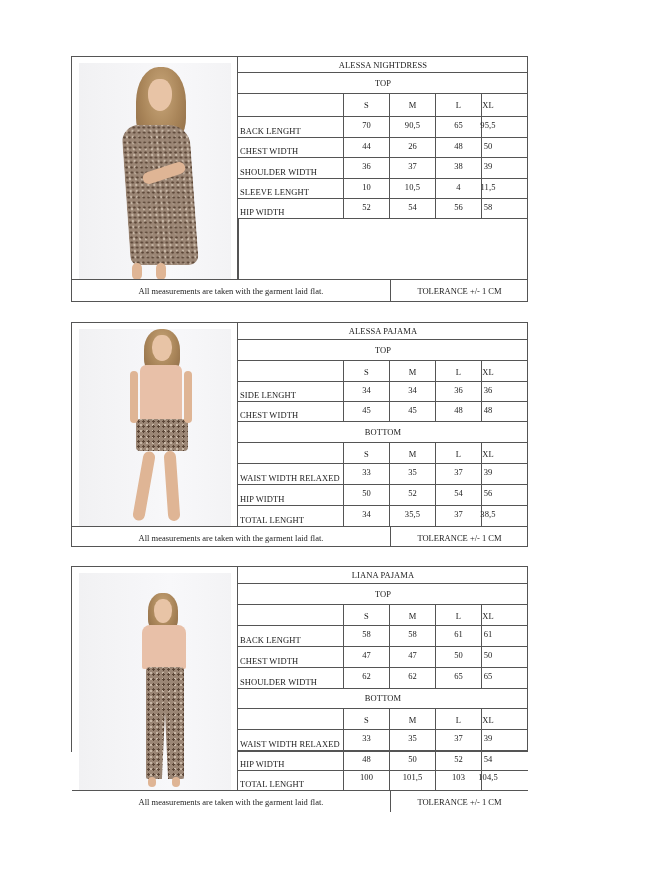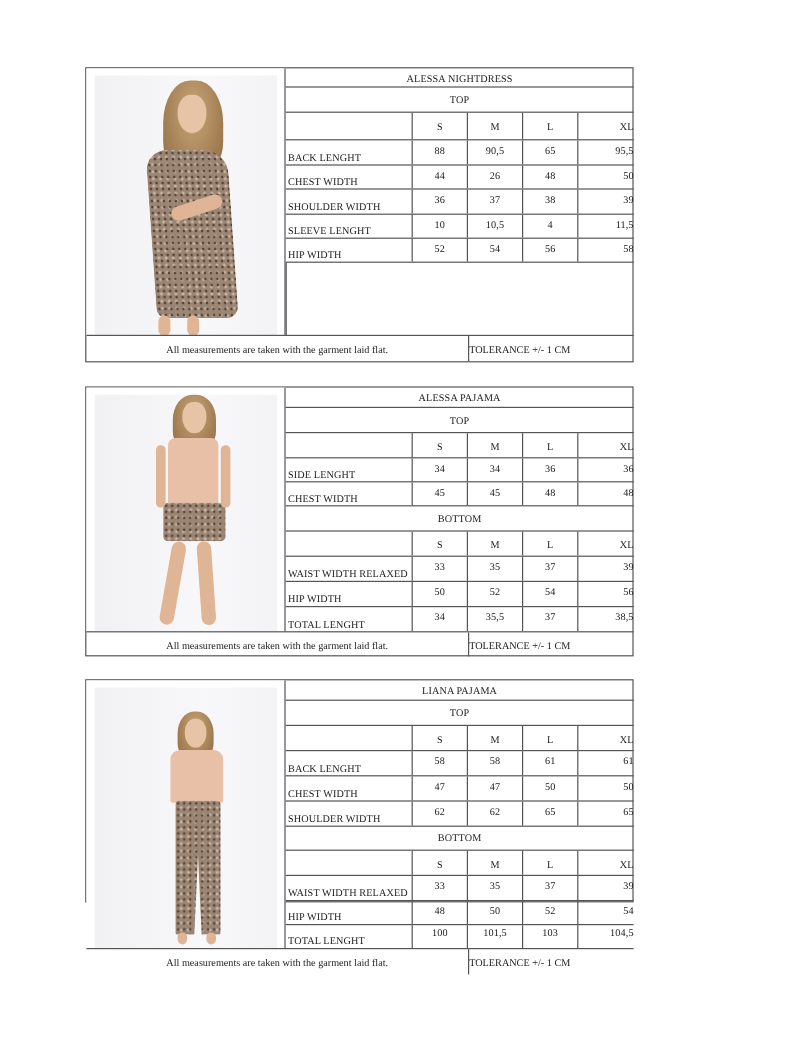--- a/index.html
+++ b/index.html
@@ -11,25 +11,25 @@
   .grid { position: absolute; left: 166px; top: 0; width: 290px; }
   .row { position: absolute; left: 0; width: 290px; border-bottom: 1px solid #555; text-decoration: underline; }
   .cell { position: absolute; top: 0; bottom: 0; font-size: 8.5px; letter-spacing: 0.1px; }
   .full { left: 0; right: 0; text-align: center; line-height: 16px; }
   .lbl { left: 1px; width: 105px; border-right: 1px solid #555; }
   .lbl span { position: absolute; left: 1px; bottom: 1px; font-size: 8.5px; margin-top: 42px; }
   .v { text-align: center; border-right: 1px solid #555; padding-top: 3px; }
   .v.c0 { left: 106px; width: 46px; }
   .v.c1 { left: 152px; width: 46px; }
   .v.c2 { left: 198px; width: 46px; }
-  .v.c3 { left: 244px; width: 46px; border-right: none; text-align: right; }
+  .v.c3 { left: 227px; width: 46px; border-right: none; }
   .hdr .v { padding-top: 6px; }
   .footer { position: absolute; left: 0; width: 456px; height: 22px; border-top: 1px solid #555; font-size: 8.5px; }
   .footer .note { position: absolute; left: 0; width: 318px; top: 6px; text-align: center; }
-  .footer .tol { position: absolute; left: 318px; right: 0; top: 0; bottom: 0; border-left: 1px solid #555; padding-top: 6px; }
+  .footer .tol { position: absolute; left: 318px; right: 0; top: 0; bottom: 0; border-left: 1px solid #555; text-align: center; padding-top: 6px; }
   
   .fig { position: absolute; }
   .hair { position: absolute; background: radial-gradient(ellipse at 50% 35%, #c9a77a 0%, #a98559 55%, #8c6a45 100%); border-radius: 45% 45% 35% 35%; }
   .face { position: absolute; background: #e8c4a6; border-radius: 45% 45% 50% 50%; }
   .skin { position: absolute; background: #dfb595; border-radius: 8px; }
   .leopard { position: absolute; background-color: #9b8675;
     background-image: radial-gradient(#5a4536 1px, transparent 1.4px), radial-gradient(#c7b6a5 1px, transparent 1.4px);
     background-size: 5px 5px, 6px 6px; background-position: 0 0, 2px 3px; }
   .peach { position: absolute; background: #e8c0a8; }
 </style>
@@ -59,21 +59,21 @@
       <div class="cell lbl"></div>
       <div class="cell v c0">S</div>
       <div class="cell v c1">M</div>
       <div class="cell v c2">L</div>
       <div class="cell v c3">XL</div>
     </div>
     <div class="row" style="top:60px;height:21px;">
       <div class="cell lbl">
           <span>BACK LENGHT</span>
         </div>
-      <div class="cell v c0">88</div>
+      <div class="cell v c0">70</div>
       <div class="cell v c1">90,5</div>
       <div class="cell v c2">65</div>
       <div class="cell v c3">95,5</div>
     </div>
     <div class="row" style="top:81px;height:20px;">
       <div class="cell lbl">
           <span>CHEST WIDTH</span>
         </div>
       <div class="cell v c0">44</div>
       <div class="cell v c1">26</div>

